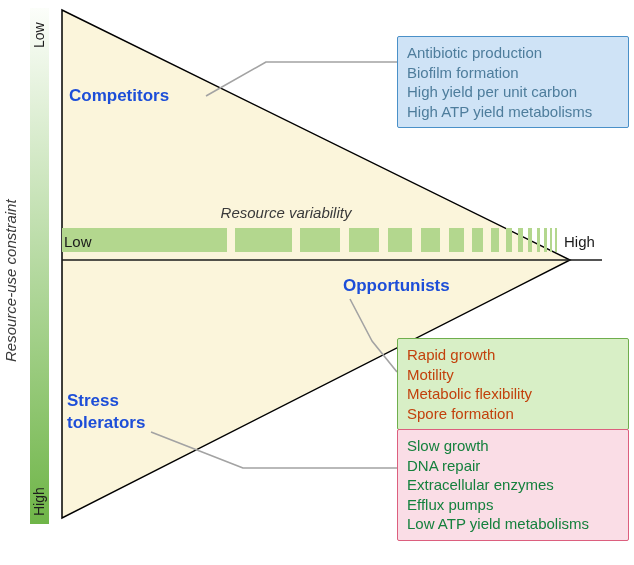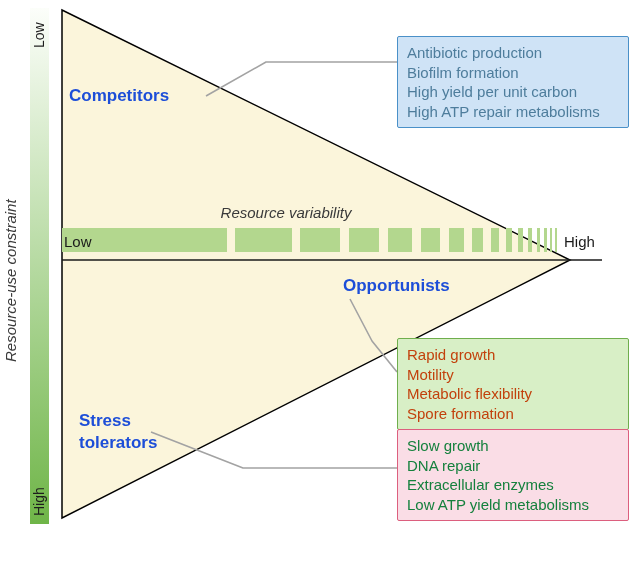--- a/index.html
+++ b/index.html
@@ -83,39 +83,40 @@
     <text class="vbar-text" transform="translate(44,48) rotate(-90)">Low</text>
     <text class="vbar-text" transform="translate(44,516) rotate(-90)">High</text>
 
     <text class="axis-title" x="286" y="218" text-anchor="middle">Resource variability</text>
     <text class="axis-text" x="64" y="247">Low</text>
     <text class="axis-text" x="564" y="247">High</text>
   </svg>
 
   <div class="region-label" style="left:69px; top:85px;">Competitors</div>
   <div class="region-label" style="left:343px; top:275px;">Opportunists</div>
-  <div class="region-label" style="left:67px; top:410px;margin-left:12px;">
+  <div class="region-label" style="left:67px; top:390px;">
     <div>Stress</div>
     <div>tolerators</div>
   </div>
 
   <div class="callout" style="top: 36px; background-color: rgb(207, 227, 246); border-color: rgb(74, 144, 200); color: rgb(78, 125, 156);">
     <div>Antibiotic production</div>
     <div>Biofilm formation</div>
     <div>High yield per unit carbon</div>
-    <div>High ATP repair metabolisms</div>
+    <div>High ATP yield metabolisms</div>
   </div>
 
   <div class="callout" style="top: 338px; background-color: rgb(216, 239, 198); border-color: rgb(111, 174, 77); color: #c2410c;">
     <div>Rapid growth</div>
     <div>Motility</div>
     <div>Metabolic flexibility</div>
     <div>Spore formation</div>
   </div>
 
   <div class="callout" style="top: 429px; background-color: rgb(250, 221, 230); border-color: rgb(220, 95, 126); color: #15803d;">
     <div>Slow growth</div>
     <div>DNA repair</div>
     <div>Extracellular enzymes</div>
+    <div>Efflux pumps</div>
     <div>Low ATP yield metabolisms</div>
   </div>
 
 </div>
 
 </body></html>

